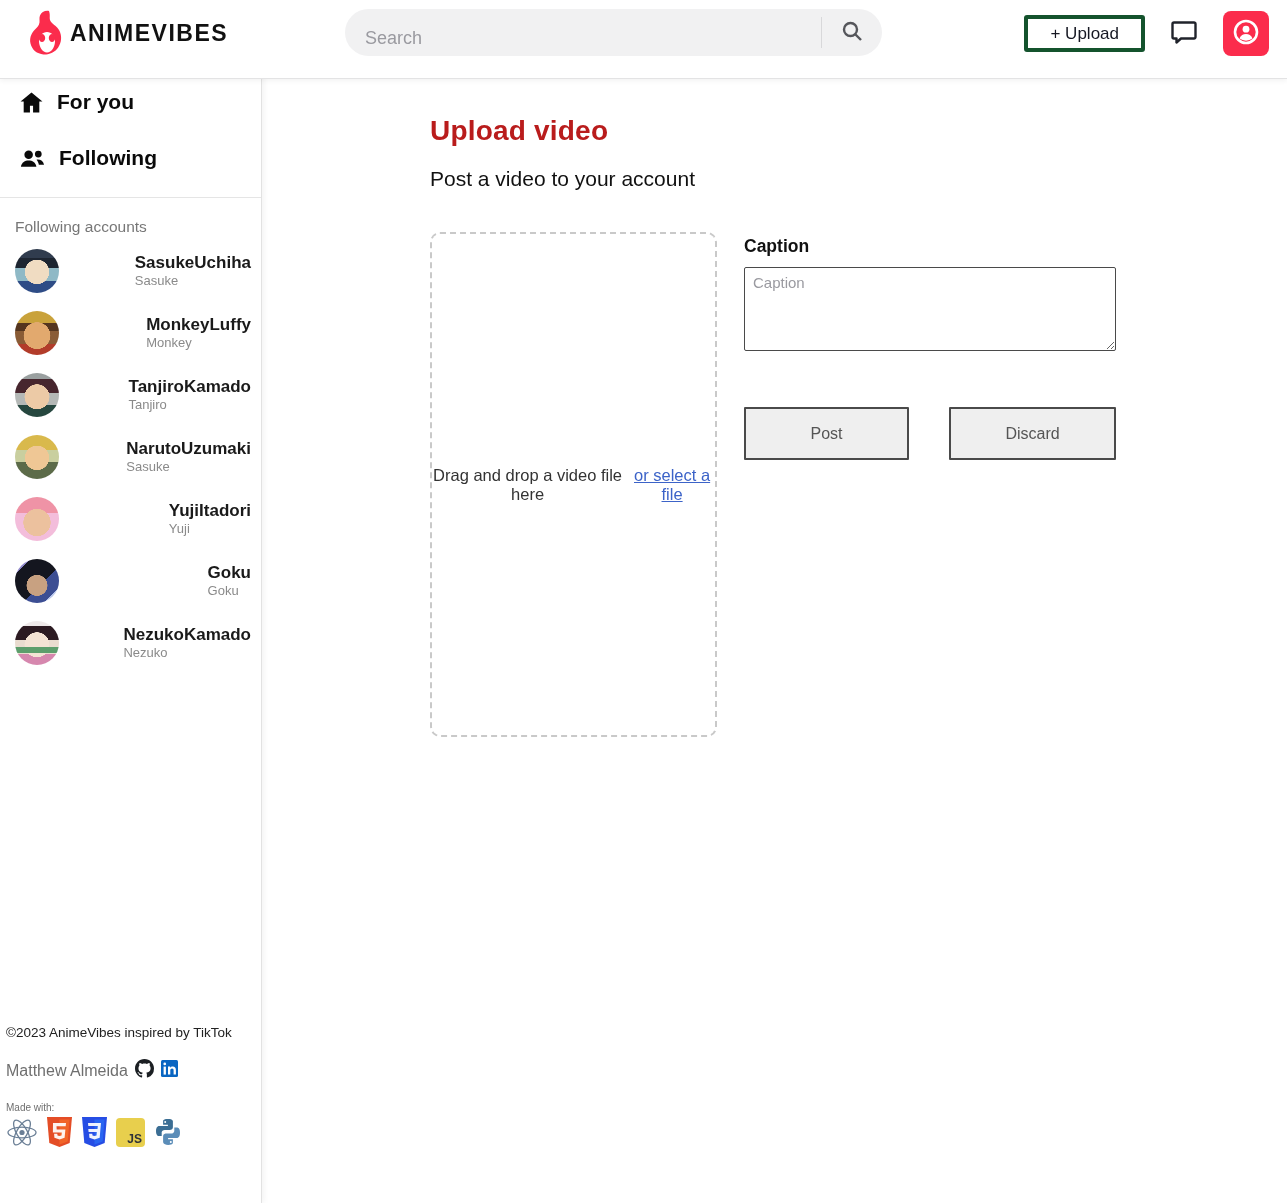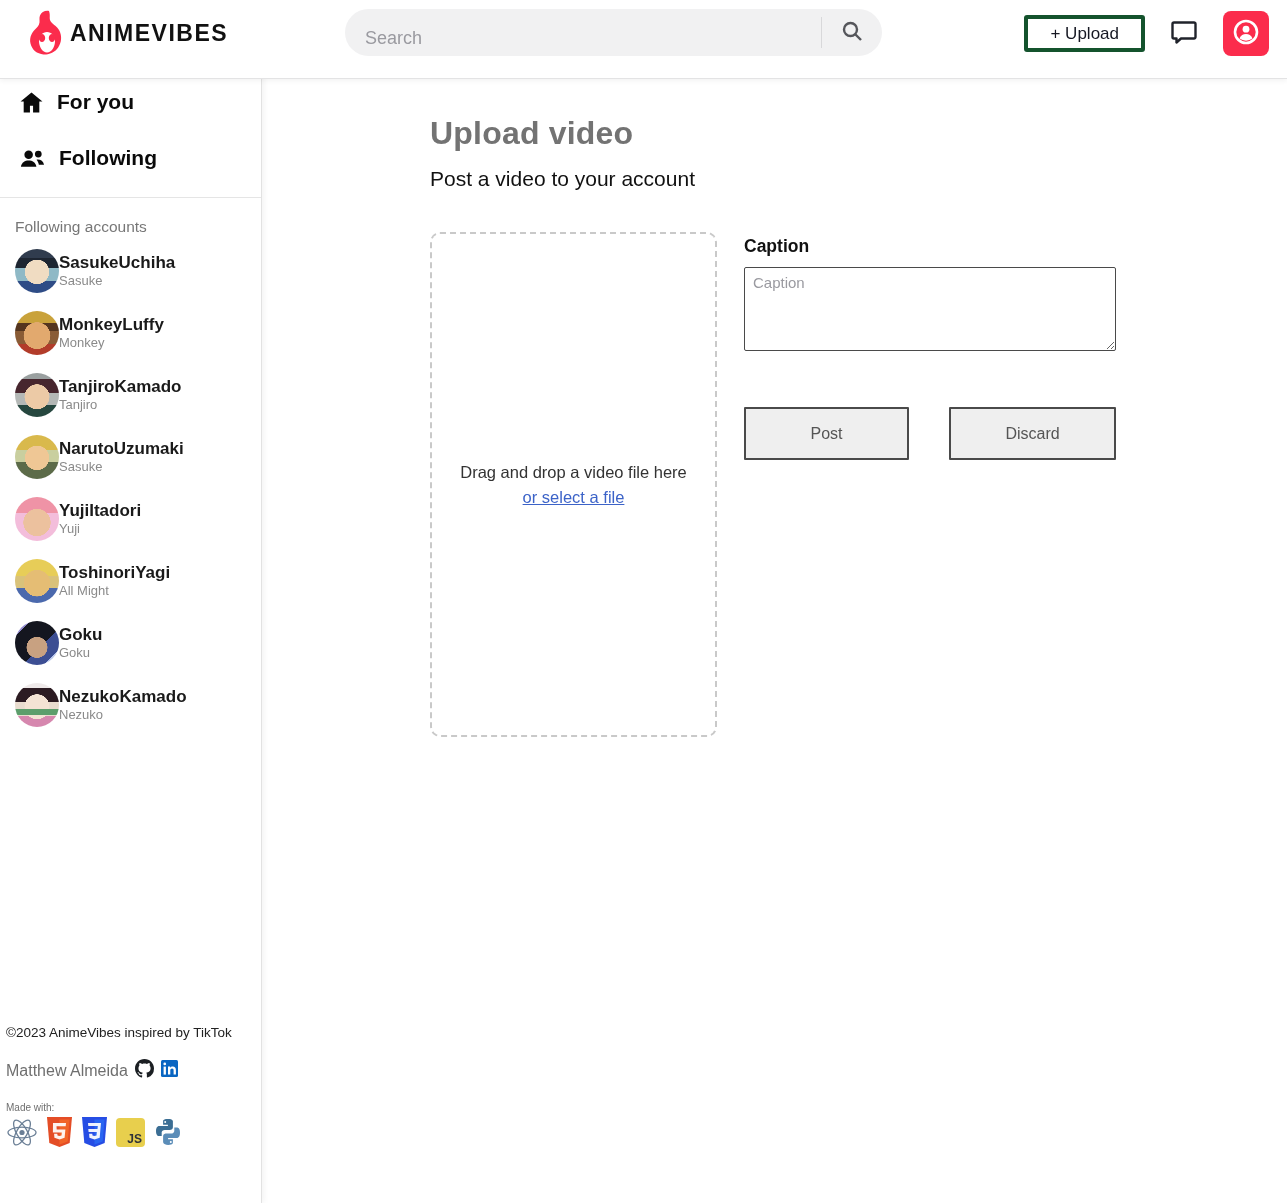--- a/index.html
+++ b/index.html
@@ -92,23 +92,24 @@
   .nav-item svg { flex: 0 0 auto; }
   .sidebar-divider {
     border: none; border-top: 1px solid #e5e5e5;
     margin: 8px 0 0 0;
   }
   .following-heading {
     margin: 20px 0 4px 15px;
     font-size: 15.5px; color: #777;
   }
   .account-row {
-    display: flex; align-items: center; 
+    display: flex; align-items: center; gap: 14px;
     padding: 9px 10px 9px 15px;
     cursor: pointer;
+    justify-content: space-between;
   }
   .avatar {
     width: 44px; height: 44px; border-radius: 50%;
     flex: 0 0 auto;
     background: #ddd;
   }
   .account-name { font-size: 17px; font-weight: 700; color: #1a1a1a; line-height: 1.25; }
   .account-username { font-size: 13px; color: #8a8a8a; line-height: 1.3; }
 
   
@@ -134,31 +135,31 @@
   .tech-icons svg { display: block; }
 
   
   .main {
     position: absolute; left: 262px; top: 67px;
     width: 1025px; height: 1136px;
     background: #fff;
   }
   .page-title {
     position: absolute; left: 168px; top: 48px;
-    font-size: 32px; font-weight: 700; letter-spacing: 0.2px; color: #737373;
+    font-size: 28px; font-weight: 700; letter-spacing: 0.2px; color: #b91c1c;
   }
   .page-subtitle {
     position: absolute; left: 168px; top: 100px;
     font-size: 21px; color: #111;
   }
   .dropzone {
     position: absolute; left: 168px; top: 165px;
     width: 287px; height: 505px;
     border: 2px dashed #c9c9c9; border-radius: 10px;
-    display: flex; flex-direction: column;
+    display: flex; flex-direction: row;
     align-items: center; justify-content: center;
     text-align: center; gap: 6px;
     cursor: pointer;
   }
   .dropzone-text { font-size: 16.5px; color: #333; }
   .dropzone-link { font-size: 16.5px; color: #3c63c8; text-decoration: underline; cursor: pointer; }
   .caption-label {
     position: absolute; left: 482px; top: 169px;
     font-size: 17.5px; font-weight: 700; color: #111;
   }
@@ -292,27 +293,20 @@
     </div>
 
     <div class="account-row">
       <span class="avatar avatar--yuji"></span>
       <span>
         <div class="account-name">YujiItadori</div>
         <div class="account-username">Yuji</div>
       </span>
     </div>
 
-    <div class="account-row">
-      <span class="avatar avatar--allmight"></span>
-      <span>
-        <div class="account-name">ToshinoriYagi</div>
-        <div class="account-username">All Might</div>
-      </span>
-    </div>
 
     <div class="account-row">
       <span class="avatar avatar--goku"></span>
       <span>
         <div class="account-name">Goku</div>
         <div class="account-username">Goku</div>
       </span>
     </div>
 
     <div class="account-row">

